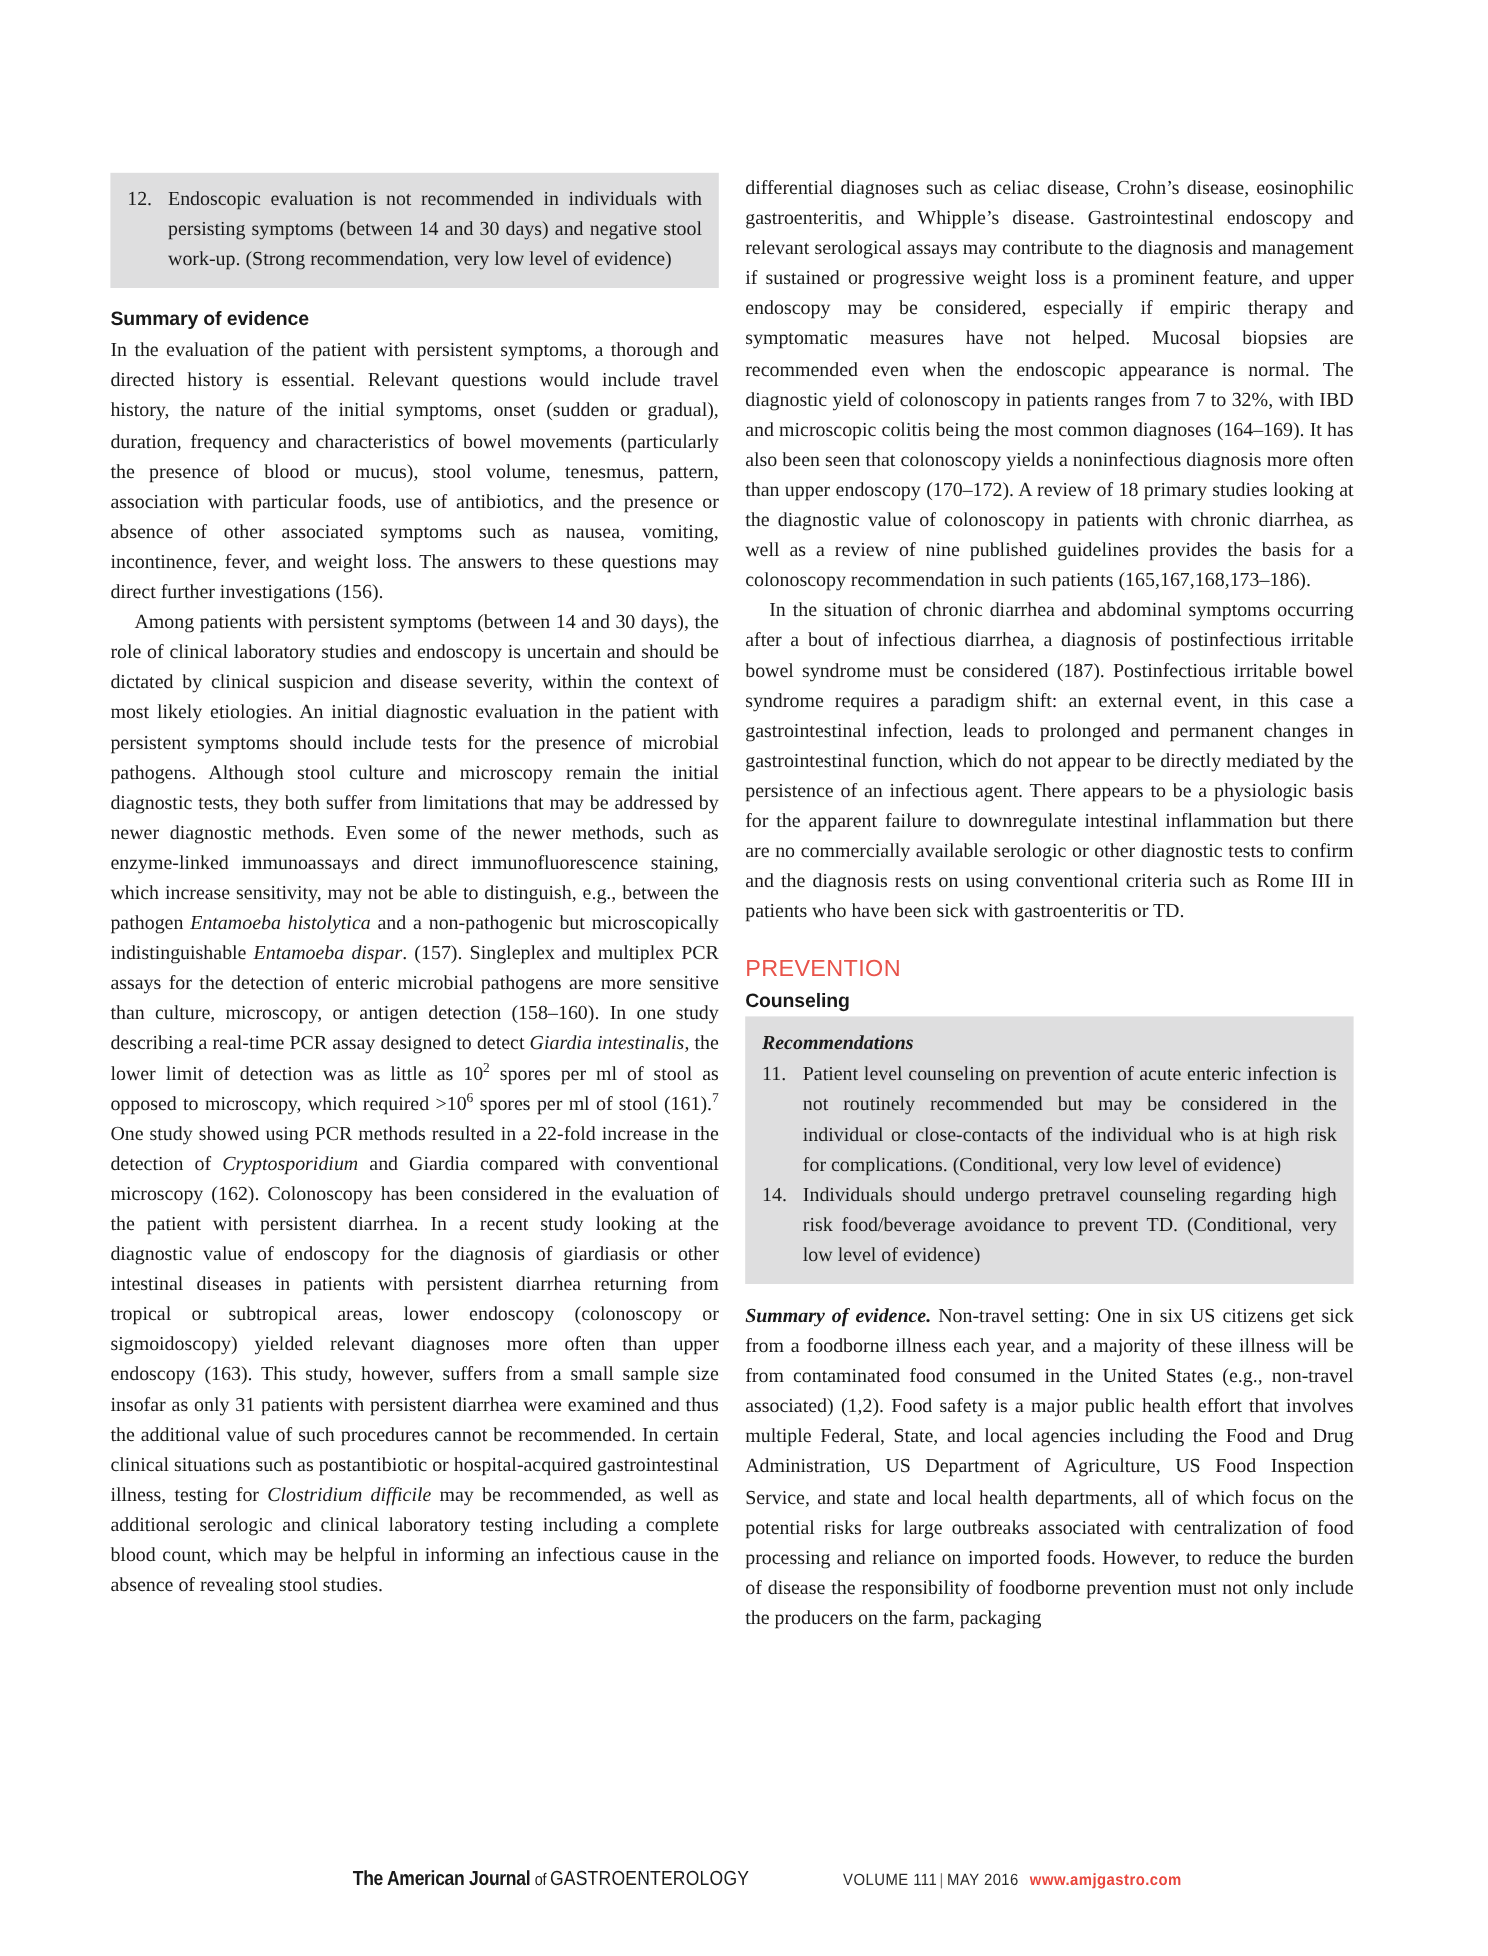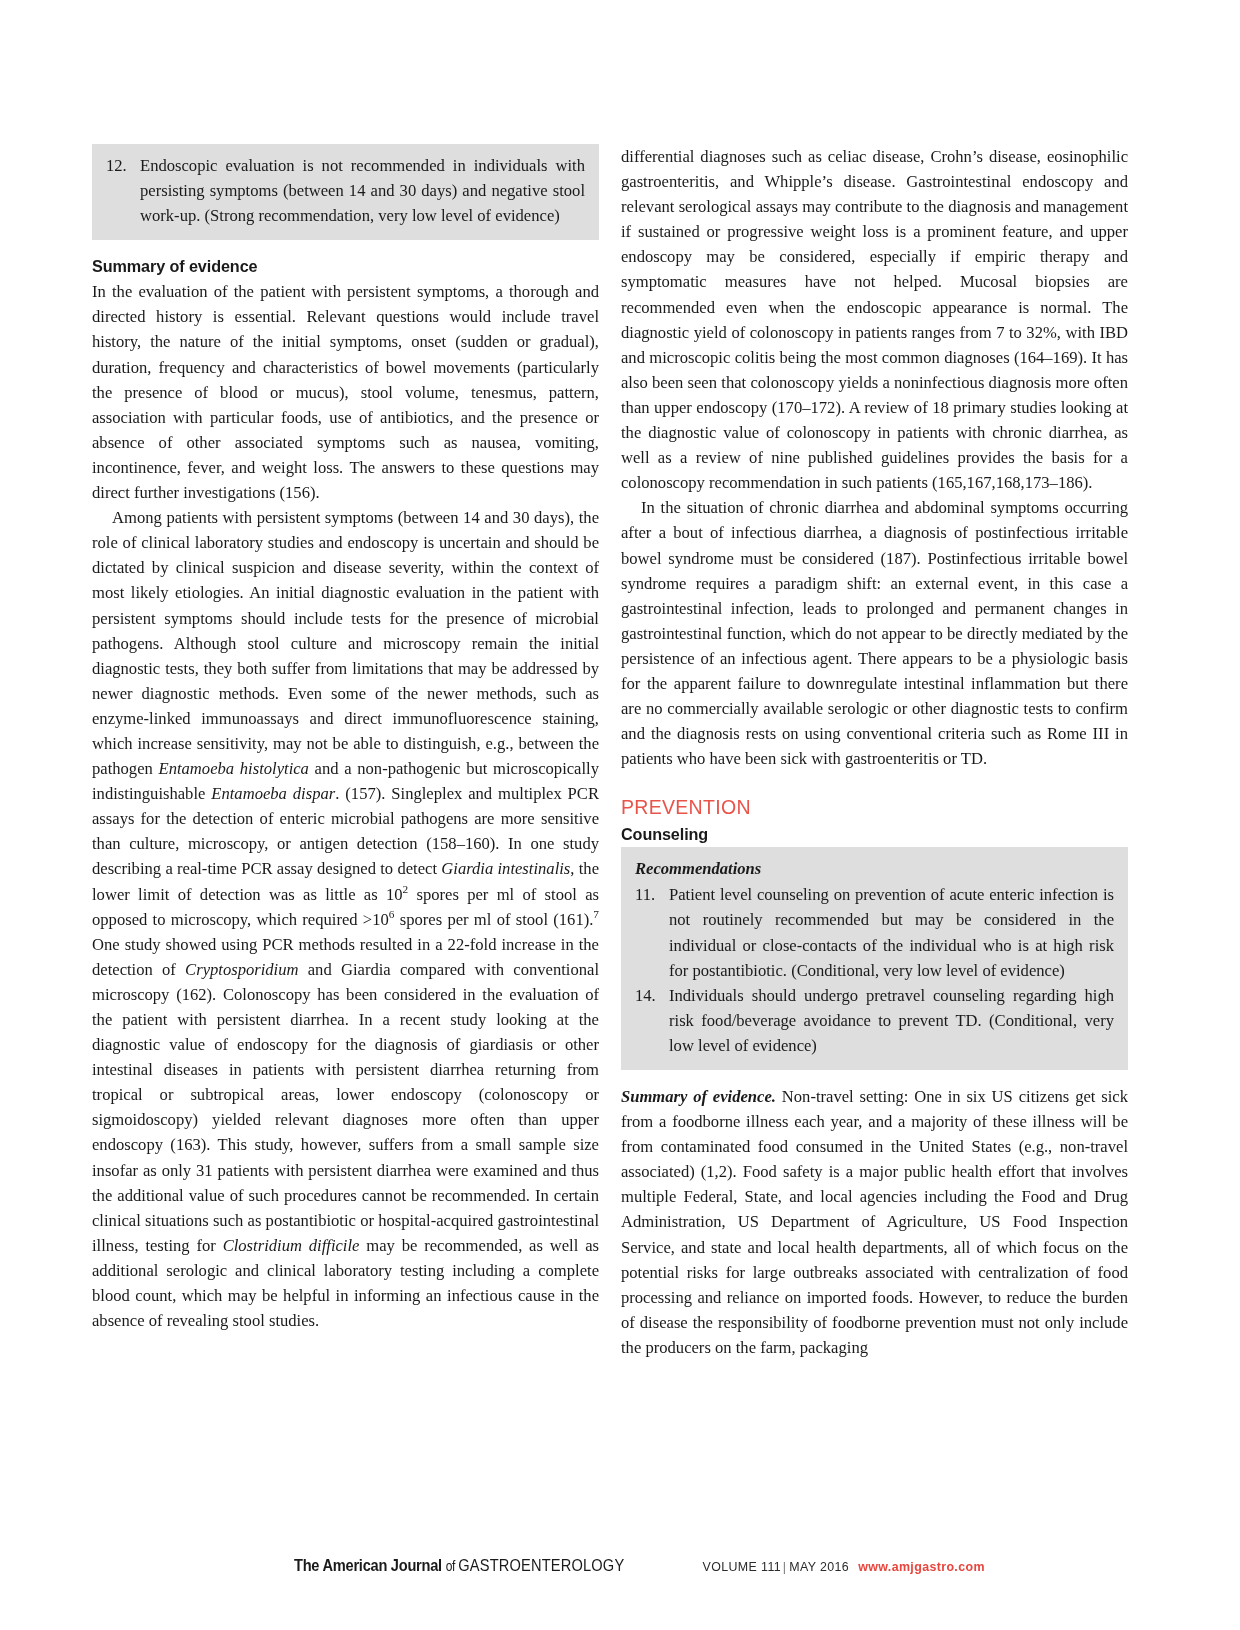--- a/index.html
+++ b/index.html
@@ -213,21 +213,21 @@
 
       <div class="spacer-md"></div>
 
       <h2 class="section-head" style="color:#e8534a">PREVENTION</h2>
 
       <h3 class="sans-head">Counseling</h3>
 
       <div class="rec-box">
         <p class="rec-head">Recommendations</p>
         <div class="rec-item">
-          <span class="num">11.</span><span>Patient level counseling on prevention of acute enteric infection is not routinely recommended but may be considered in the individual or close-contacts of the individual who is at high risk for postantibiotic. (Conditional, very low level of evidence)</span>
+          <span class="num">11.</span><span>Patient level counseling on prevention of acute enteric infection is not routinely recommended but may be considered in the individual or close-contacts of the individual who is at high risk for complications. (Conditional, very low level of evidence)</span>
         </div>
         <div class="rec-item">
           <span class="num">14.</span><span>Individuals should undergo pretravel counseling regarding high risk food/beverage avoidance to prevent TD. (Conditional, very low level of evidence)</span>
         </div>
       </div>
 
       <div class="spacer-sm"></div>
 
       <p class="body"><i style="font-weight:bold">Summary of evidence.</i><span> Non-travel setting: One in six US citizens get sick from a foodborne illness each year, and a majority of these illness will be from contaminated food consumed in the United States (e.g., non-travel associated) (1,2). Food safety is a major public health effort that involves multiple Federal, State, and local agencies including the Food and Drug Administration, US Department of Agriculture, US Food Inspection Service, and state and local health departments, all of which focus on the potential risks for large outbreaks associated with centralization of food processing and reliance on imported foods. However, to reduce the burden of disease the responsibility of foodborne prevention must not only include the producers on the farm, packaging</span></p>
 

